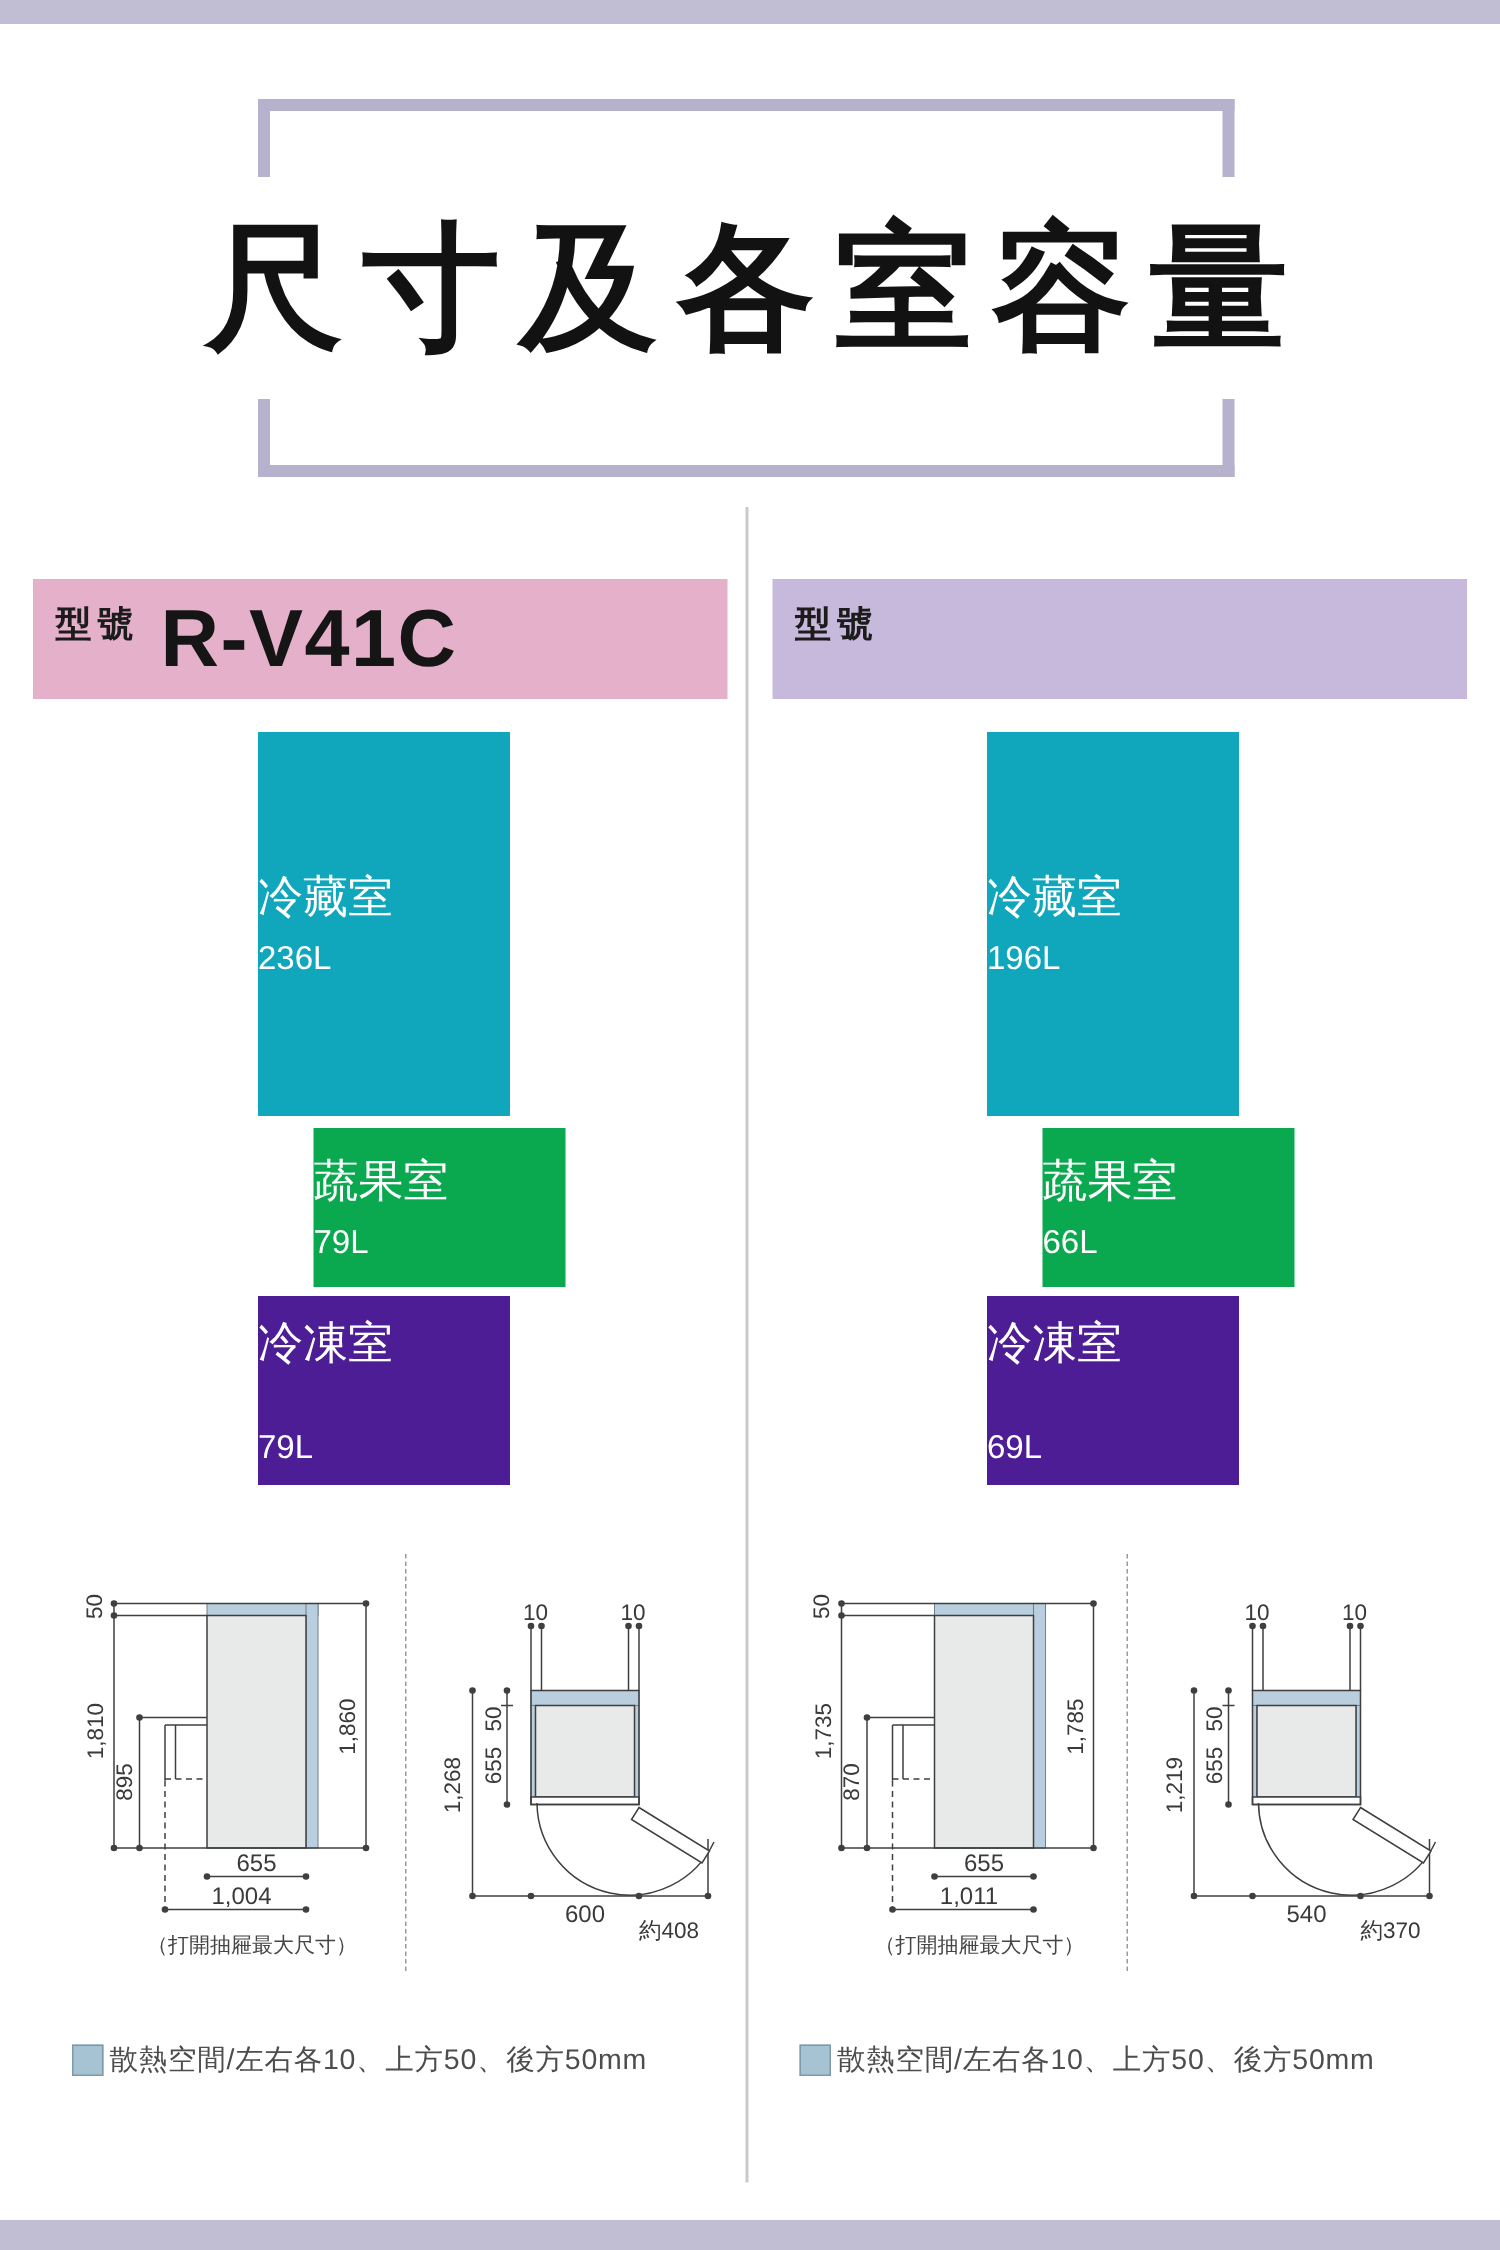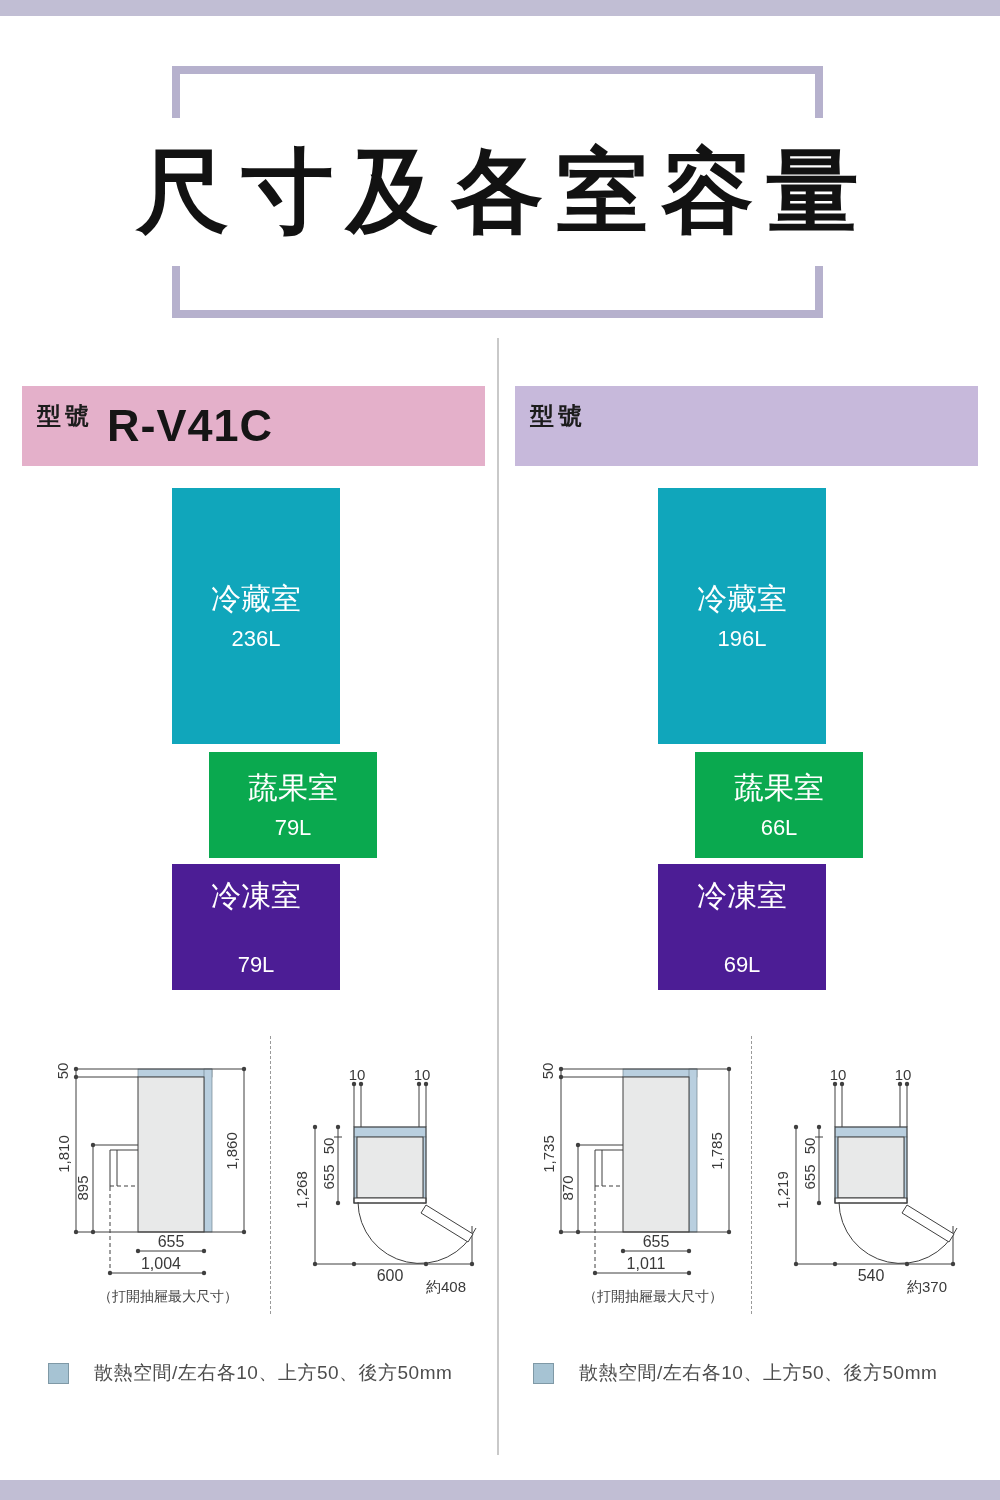--- a/index.html
+++ b/index.html
@@ -17,27 +17,27 @@
   .bracket.bb{bottom:0;border-bottom:8px solid #b6b1cd;border-left:8px solid #b6b1cd;border-right:8px solid #b6b1cd;}
   .page-title{margin:0;font-family:"DejaVu Serif",serif;font-weight:600;font-size:92px;
               color:#121212;letter-spacing:13px;padding-left:13px;white-space:nowrap;}
 
   
   .model-header{position:absolute;top:338px;width:463px;height:80px;display:flex;align-items:center;margin-top:48px;}
   .model-header.left{left:22px;background:#e4b0ca;}
   .model-header.right{left:515px;background:#c7b9db;}
   .model-prefix{font-size:24px;font-weight:700;color:#1c1c1c;letter-spacing:4px;
                 margin-left:15px;transform:translateY(-10px);}
-  .model-name{font-size:45px;font-weight:700;color:#151515;letter-spacing:1px;margin-left:14px;}
+  .model-name{font-size:54px;font-weight:700;color:#151515;letter-spacing:1px;margin-left:14px;}
 
   
   .cap-bar{position:absolute;top:488px;width:168px;}
   .cap-bar.left{left:172px;}
   .cap-bar.right{left:658px;}
-  .seg{width:168px;display:flex;flex-direction:column;align-items:center;justify-content:center;
+  .seg{width:168px;display:flex;flex-direction:column;align-items:flex-start;justify-content:center;
        color:#fff;text-align:center;line-height:1.52;}
   .seg .c-name{font-size:30px;}
   .seg .c-cap{font-size:22px;}
   .seg.fridge{height:256px;background:#10a6bb;}
   .seg.veg{height:106px;background:#0aa94f;margin-top:8px;margin-left:37px;}
   .seg.frz{height:126px;background:#4c1d95;margin-top:6px;gap:29px;}
 
   
   .divider-v{position:absolute;left:497px;top:338px;width:2px;height:1117px;background:#c9c9c9;}
   .dash-div{position:absolute;top:1036px;height:278px;width:0;border-left:1.5px dashed #9a9a9a;}
@@ -54,21 +54,21 @@
   .dots circle{fill:#3f3f3f;}
   .clr{fill:#b9cfdf;stroke:#72838f;stroke-width:0.7;}
   .body{fill:#e8e9e9;stroke:#3f3f3f;stroke-width:1;}
   .white{fill:#ffffff;stroke:#3f3f3f;stroke-width:1;}
   .outline{fill:none;stroke:#3f3f3f;stroke-width:1;}
   .txt text{fill:#3a3a3a;font-family:"Liberation Sans",sans-serif;font-size:15px;}
   .txt .num-lg{font-size:16px;}
   .txt .cap-txt{font-size:14px;fill:#454545;}
 
   
-  .legend{position:absolute;top:1360px;display:flex;align-items:center;gap:25px;}
+  .legend{position:absolute;top:1360px;display:flex;align-items:center;gap:4px;}
   .legend.left{left:48px;}
   .legend.right{left:533px;}
   .legend-swatch{width:21px;height:21px;background:#a6c3d3;border:1.5px solid #7f99a6;box-sizing:border-box;}
   .legend-text{font-size:19px;color:#4d4d4d;letter-spacing:0.5px;}
 </style>
 </head>
 <body>
 
 <div class="page">
 

